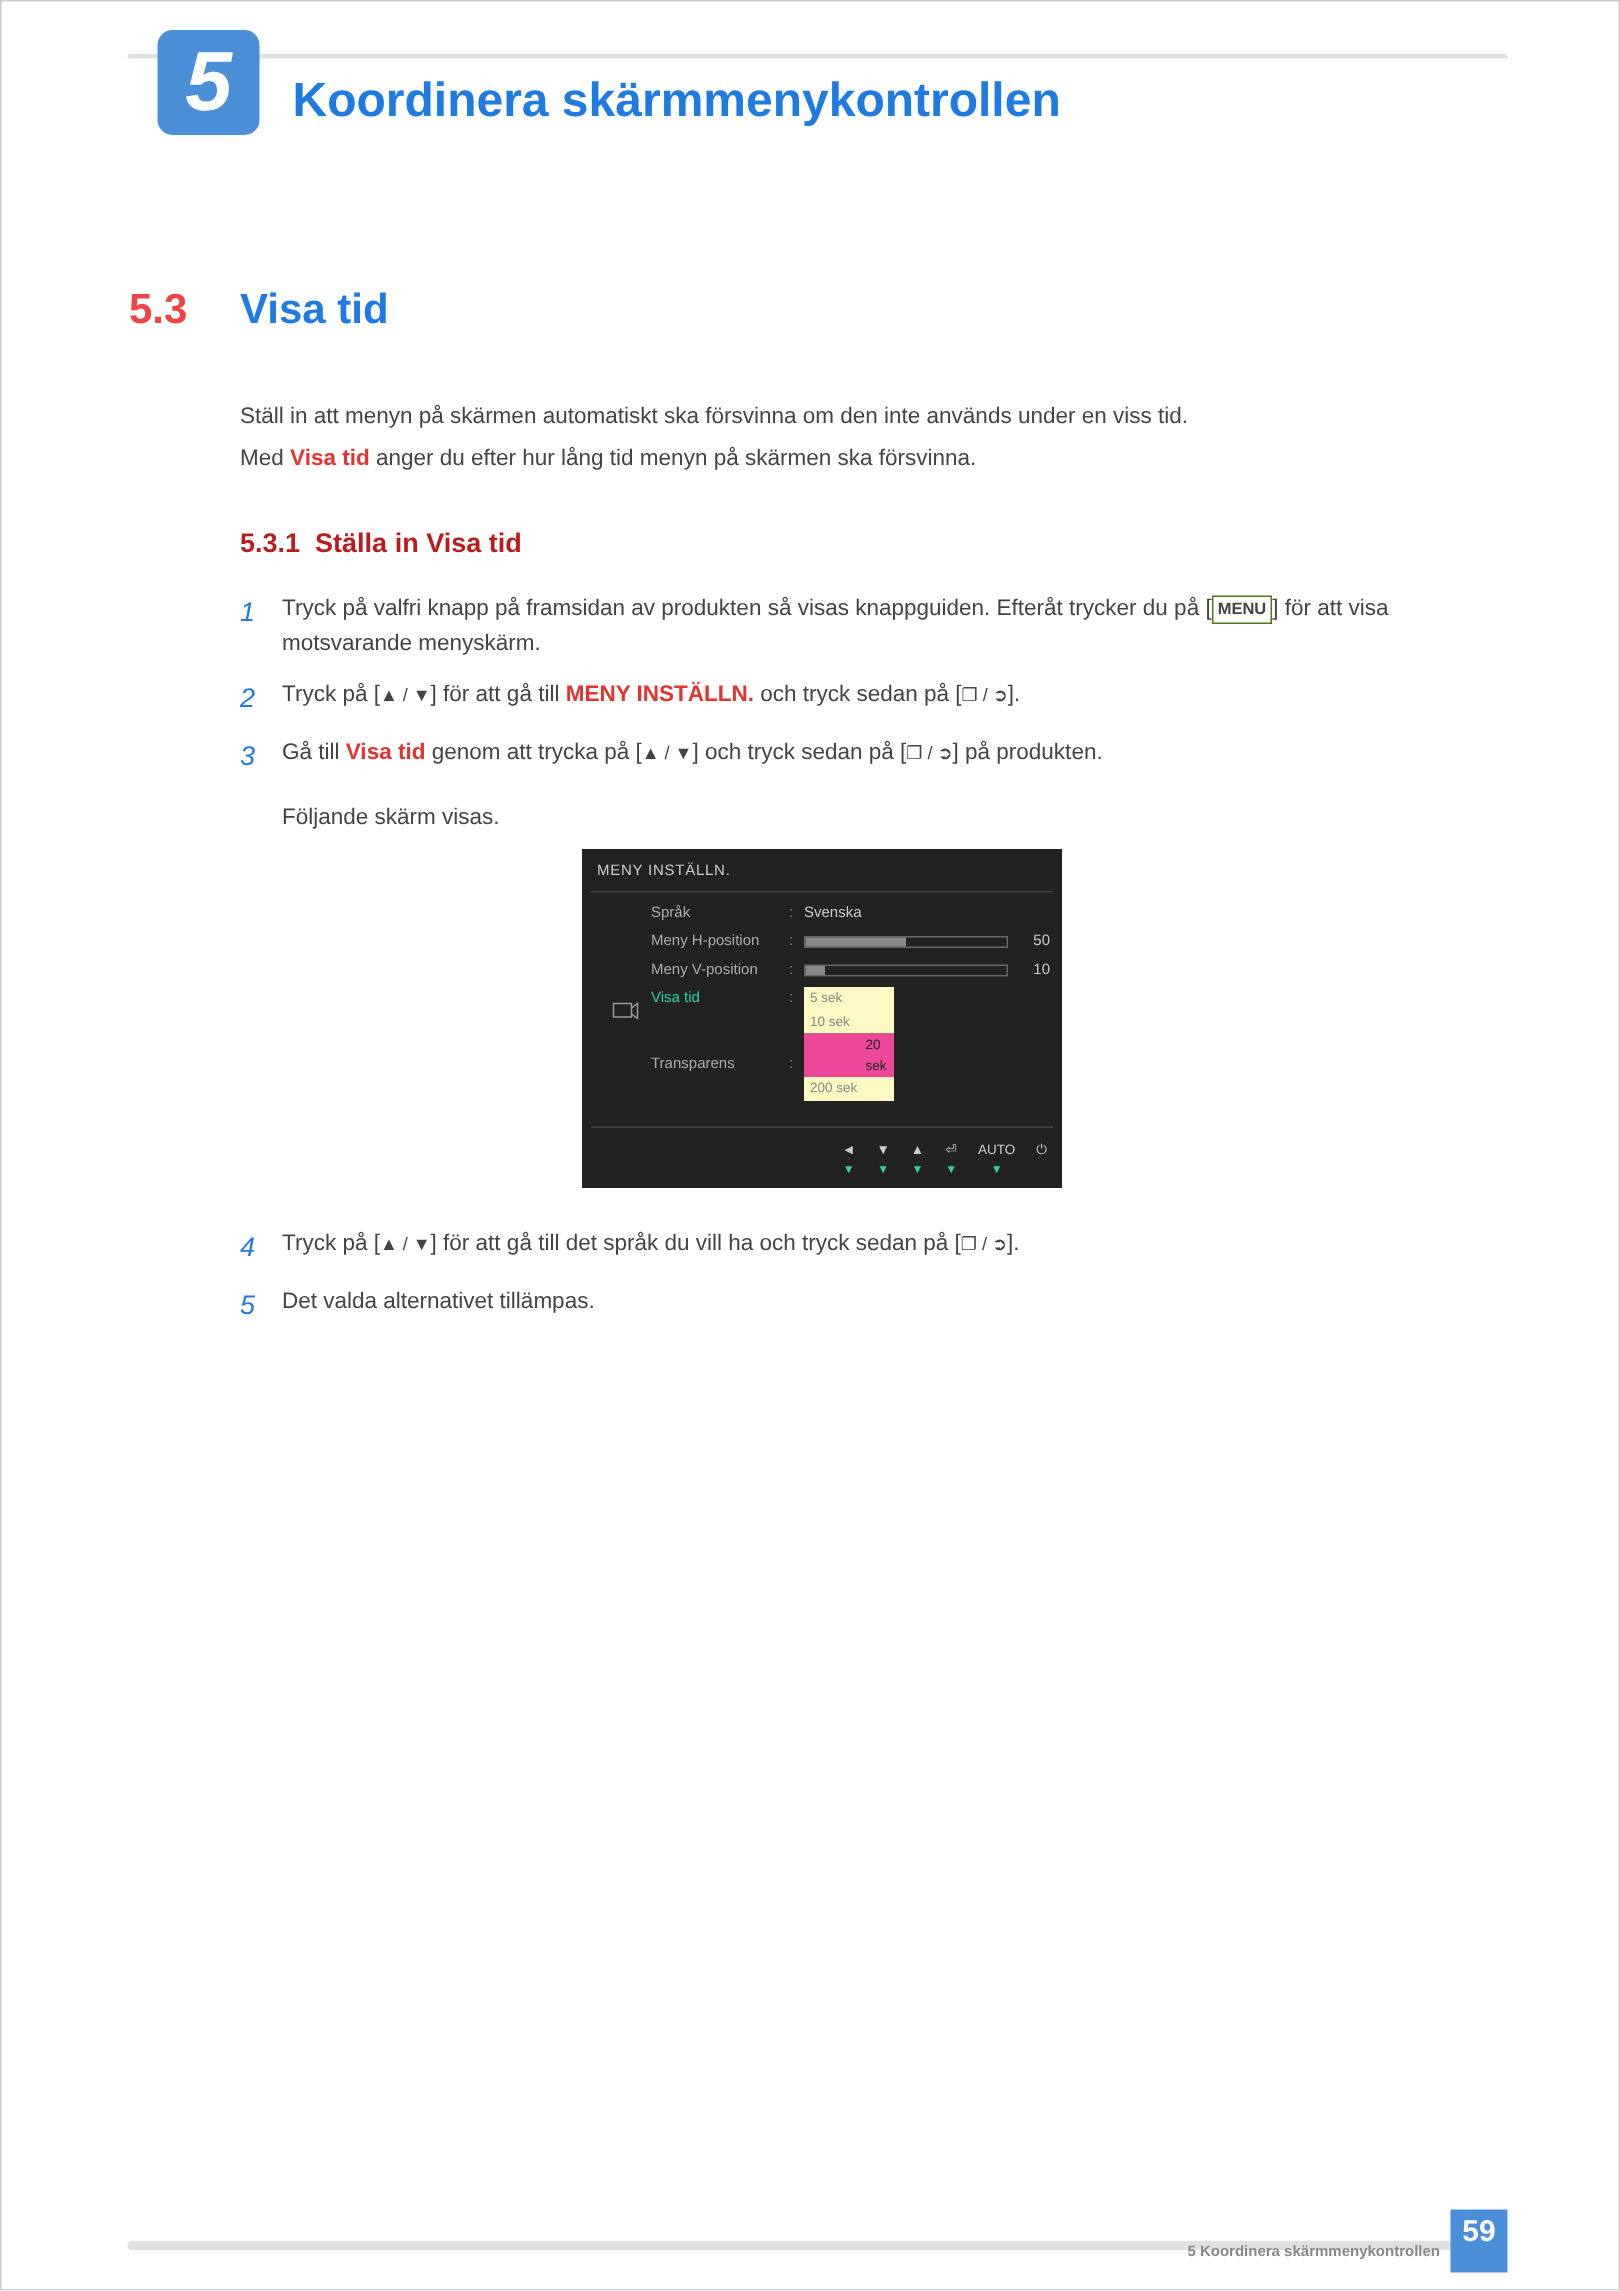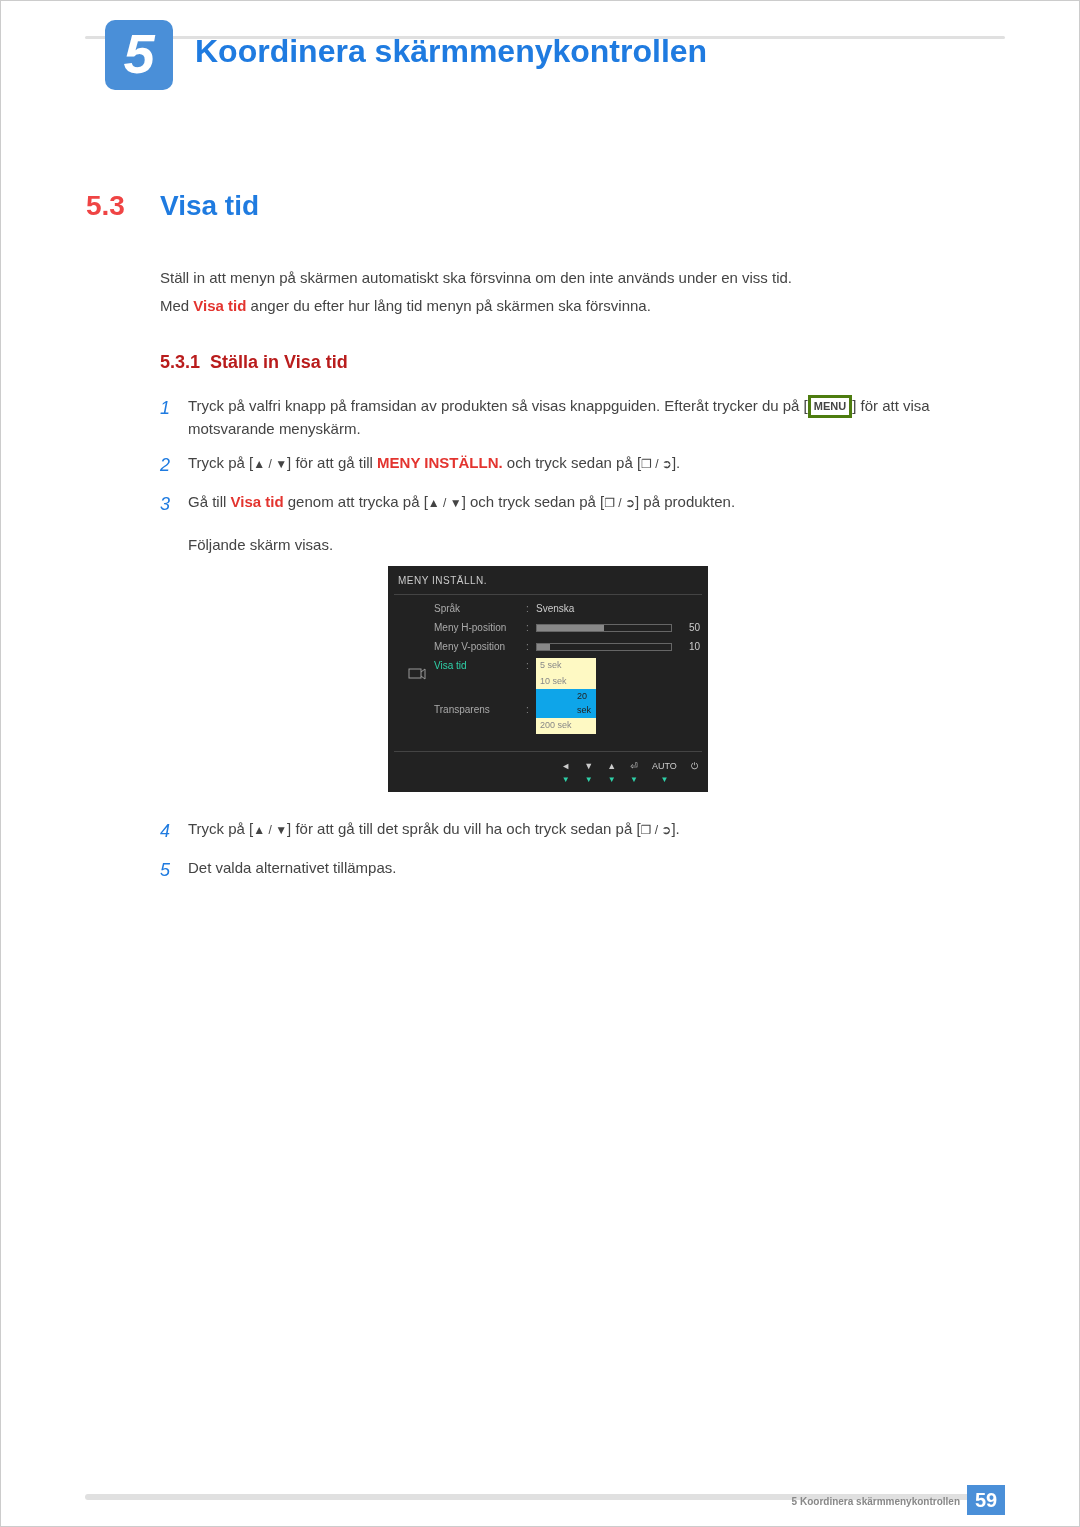--- a/index.html
+++ b/index.html
@@ -38,21 +38,21 @@
     border-radius: 10px;
     color: #fff;
     font-size: 56px;
     font-weight: bold;
     text-align: center;
     line-height: 68px;
     font-style: italic;
   }
   .chapter-title {
     position: absolute;
-    top: 33px;
+    top: 48px;
     left: 195px;
     font-size: 32px;
     font-weight: bold;
     color: #1f7be0;
   }
   
   .sec-num {
     position: absolute;
     top: 190px;
     left: 86px;
@@ -105,21 +105,21 @@
     width: 28px;
     flex-shrink: 0;
     color: #1f7be0;
     font-style: italic;
     font-size: 18px;
   }
   .itext { flex: 1; }
   .menu-box {
     display: inline-block;
     font-size: 11px;
-    border: 3px solid #4d7c0f;
+    border: 1px solid #4d7c0f;
     padding: 0 3px;
     font-weight: bold;
     vertical-align: 1px;
   }
   .iconset {
     display: inline-block;
     font-size: 12px;
     vertical-align: middle;
   }
   
@@ -178,21 +178,21 @@
   .dropdown {
     width: 60px;
     font-size: 9px;
   }
   .dropdown div {
     padding: 1px 4px;
     color: #888;
     background: #fef9c3;
   }
   .dropdown .sel {
-    background: #0ea5e9;
+    background: #ec4899;
     color: #222;
     padding-left: 41px;
   }
   .osd-bottom {
     display: flex;
     justify-content: flex-end;
     gap: 14px;
     padding: 4px 10px 2px 0;
     font-size: 9px;
     color: #ccc;
@@ -220,21 +220,21 @@
     right: 120px;
     font-size: 10px;
     color: #888;
     font-weight: bold;
   }
   .page-num-box {
     position: absolute;
     bottom: 12px;
     right: 75px;
     width: 38px;
-    height: 30px;
+    height: 42px;
     background: #4a8fd8;
     color: #fff;
     font-weight: bold;
     font-size: 20px;
     text-align: center;
     line-height: 30px;
   }
 </style>
 </head>
 <body>

